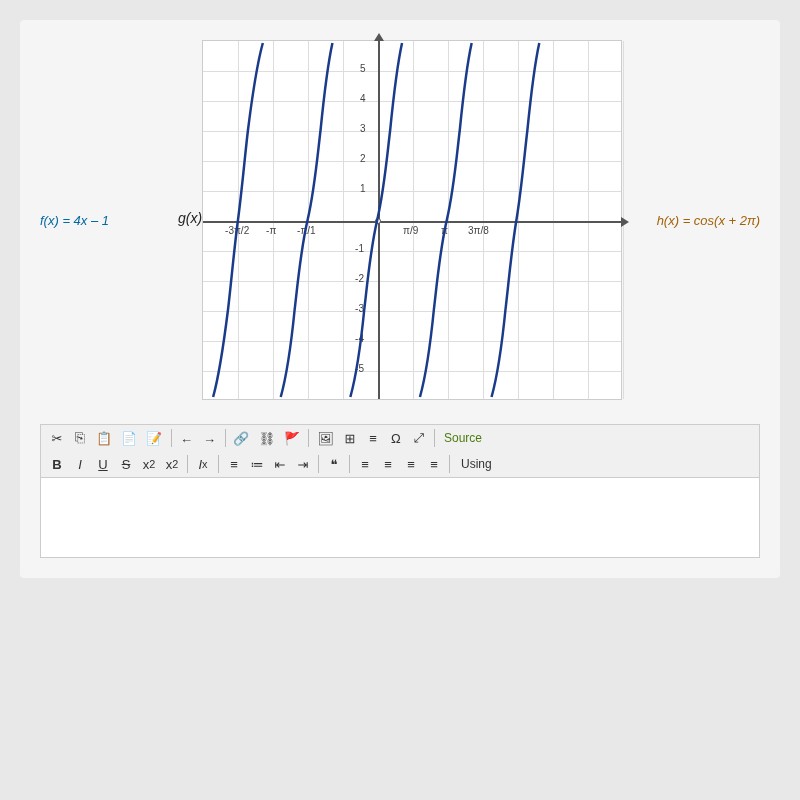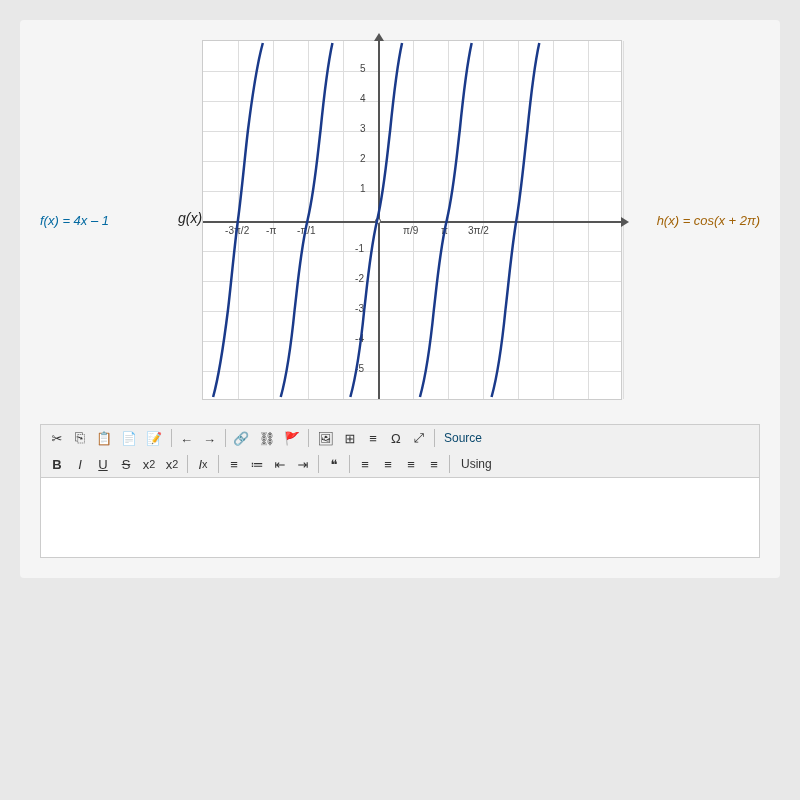--- a/index.html
+++ b/index.html
@@ -163,21 +163,21 @@
       height: 18px;
       background: #bbb;
       margin: 0 2px;
     }
     .toolbar-btn.bold { font-weight: bold; }
     .toolbar-btn.italic { font-style: italic; }
     .toolbar-btn.underline { text-decoration: underline; }
     .toolbar-btn.strikethrough { text-decoration: line-through; }
     .toolbar-source {
       font-size: 12px;
-      color: #0c4a6e;
+      color: #4d7c0f;
       padding: 1px 4px;
       cursor: pointer;
     }
     .styles-btn {
       font-size: 12px;
       color: #333;
       padding: 1px 6px;
       background: none;
       border: none;
       cursor: pointer;
@@ -250,21 +250,21 @@
           <div class="arrow-up"></div>
         </div>
 
         <div class="origin-dot" style="left: 175px; top: 180px;"></div>
 
         <span class="axis-label" style="left: 22px; top: 184px;">-3π/2</span>
         <span class="axis-label" style="left: 63px; top: 184px;">-π</span>
         <span class="axis-label" style="left: 94px; top: 184px;">-π/1</span>
         <span class="axis-label" style="left: 200px; top: 184px;">π/9</span>
         <span class="axis-label" style="left: 238px; top: 184px;">π</span>
-        <span class="axis-label" style="left: 265px; top: 184px;">3π/2</span>
+        <span class="axis-label" style="left: 265px; top: 184px;">3π/8</span>
 
         <span class="axis-label" style="left: 157px; top: 22px;">5</span>
         <span class="axis-label" style="left: 157px; top: 52px;">4</span>
         <span class="axis-label" style="left: 157px; top: 82px;">3</span>
         <span class="axis-label" style="left: 157px; top: 112px;">2</span>
         <span class="axis-label" style="left: 157px; top: 142px;">1</span>
         <span class="axis-label" style="left: 152px; top: 202px;">-1</span>
         <span class="axis-label" style="left: 152px; top: 232px;">-2</span>
         <span class="axis-label" style="left: 152px; top: 262px;">-3</span>
         <span class="axis-label" style="left: 152px; top: 292px;">-4</span>

